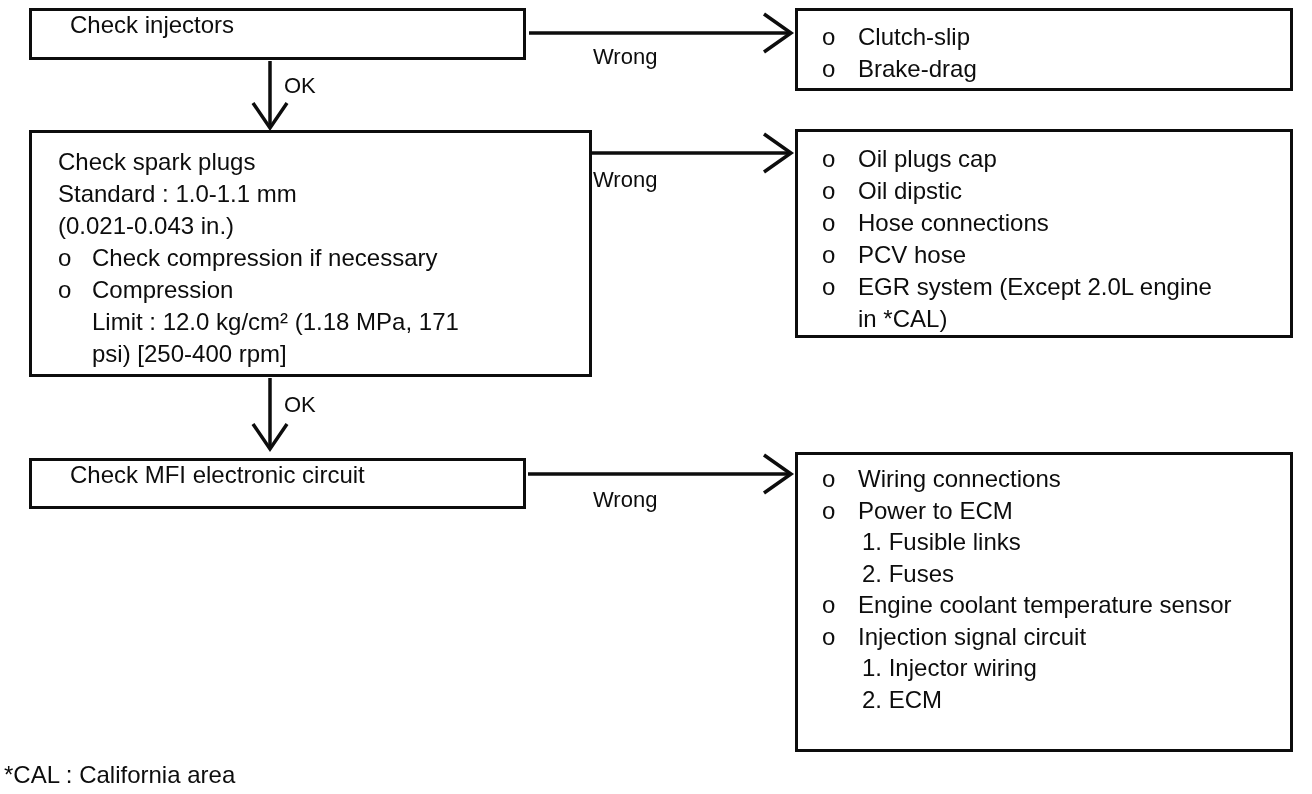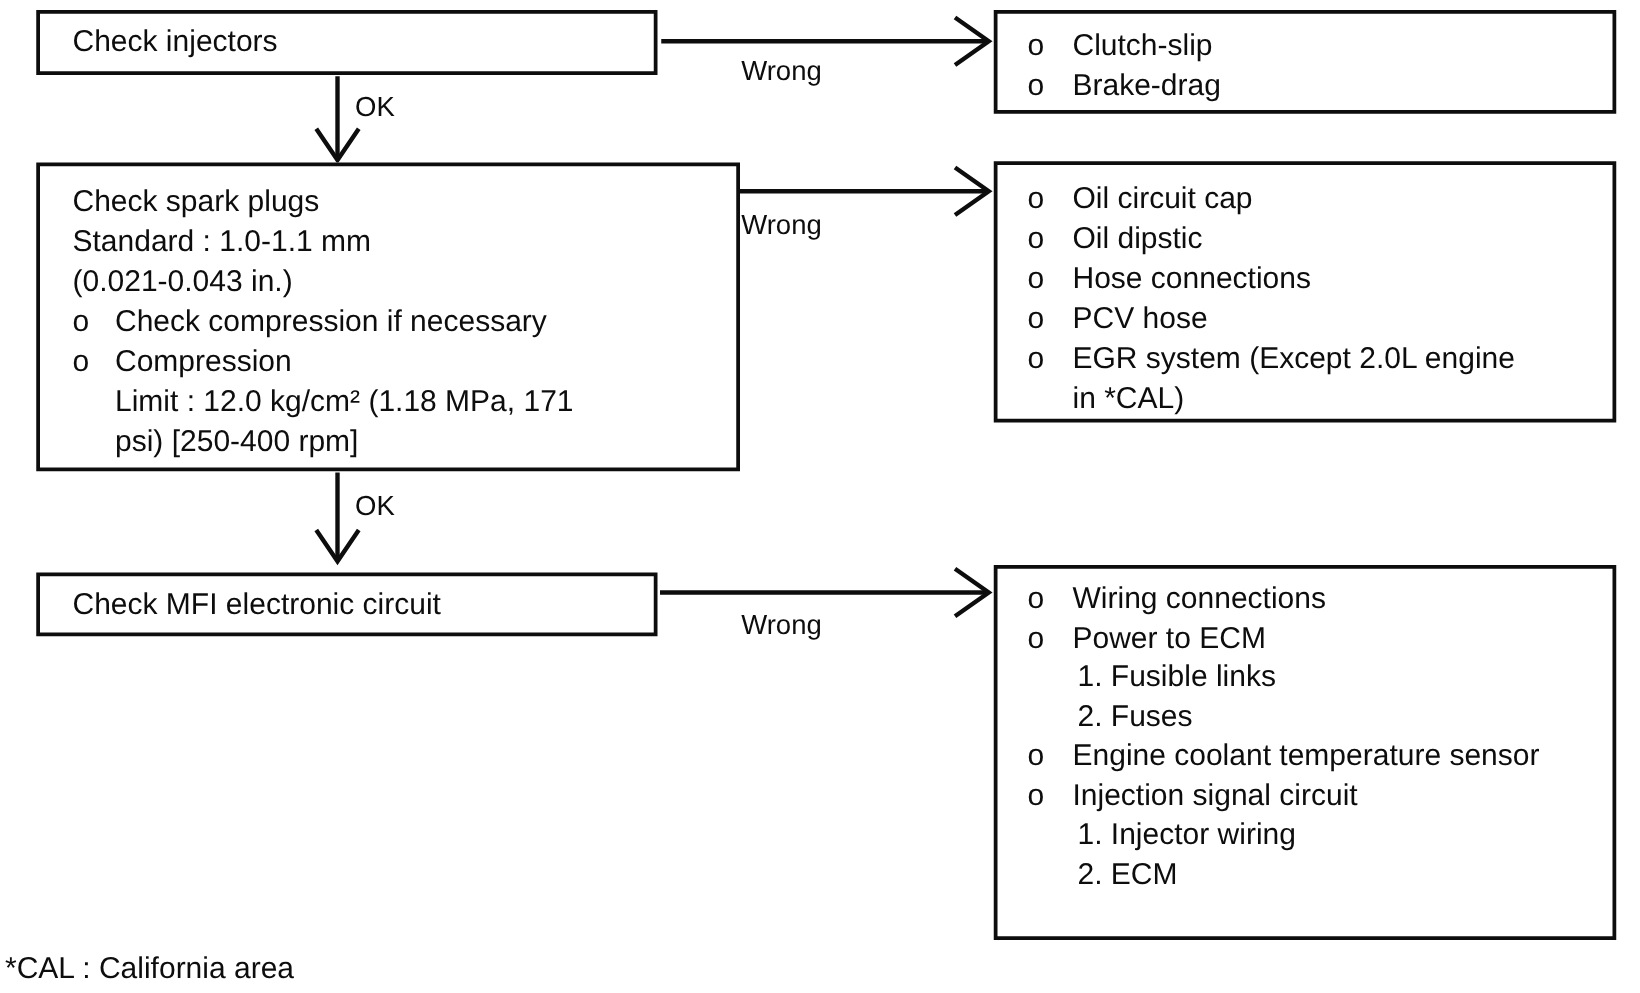--- a/index.html
+++ b/index.html
@@ -11,21 +11,21 @@
     font-family:"Liberation Sans", sans-serif;
     overflow:hidden;
   }
   .box {
     position:absolute;
     box-sizing:border-box;
     border:3px solid #0d0d0d;
     background:#ffffff;
     font-size:24px;
   }
-  .title-box { display:flex; align-items:center; padding-left:26px; }
+  .title-box { display:flex; align-items:flex-start; padding-left:38px; }
 
   #box-l1 { left:29px;  top:8px;   width:497px; height:52px; }
   #box-l2 { left:29px;  top:130px; width:563px; height:247px; padding:13px 6px 0 26px; line-height:32px; }
   #box-l3 { left:29px;  top:458px; width:497px; height:51px; }
 
   #box-r1 { left:795px; top:8px;   width:498px; height:83px;  padding:10px 6px 0 24px; line-height:32px; }
   #box-r2 { left:795px; top:129px; width:498px; height:209px; padding:11px 6px 0 24px; line-height:32px; }
   #box-r3 { left:795px; top:452px; width:498px; height:300px; padding:8px 6px 0 24px;  line-height:31.5px; }
 
   .row { display:flex; align-items:baseline; }
@@ -114,21 +114,21 @@
     </div>
     <div class="row">
       <span class="marker">o</span>
       <span class="txt">Brake-drag</span>
     </div>
   </div>
 
   <div class="box rbox" id="box-r2">
     <div class="row">
       <span class="marker">o</span>
-      <span class="txt">Oil circuit cap</span>
+      <span class="txt">Oil plugs cap</span>
     </div>
     <div class="row">
       <span class="marker">o</span>
       <span class="txt">Oil dipstic</span>
     </div>
     <div class="row">
       <span class="marker">o</span>
       <span class="txt">Hose connections</span>
     </div>
     <div class="row">

